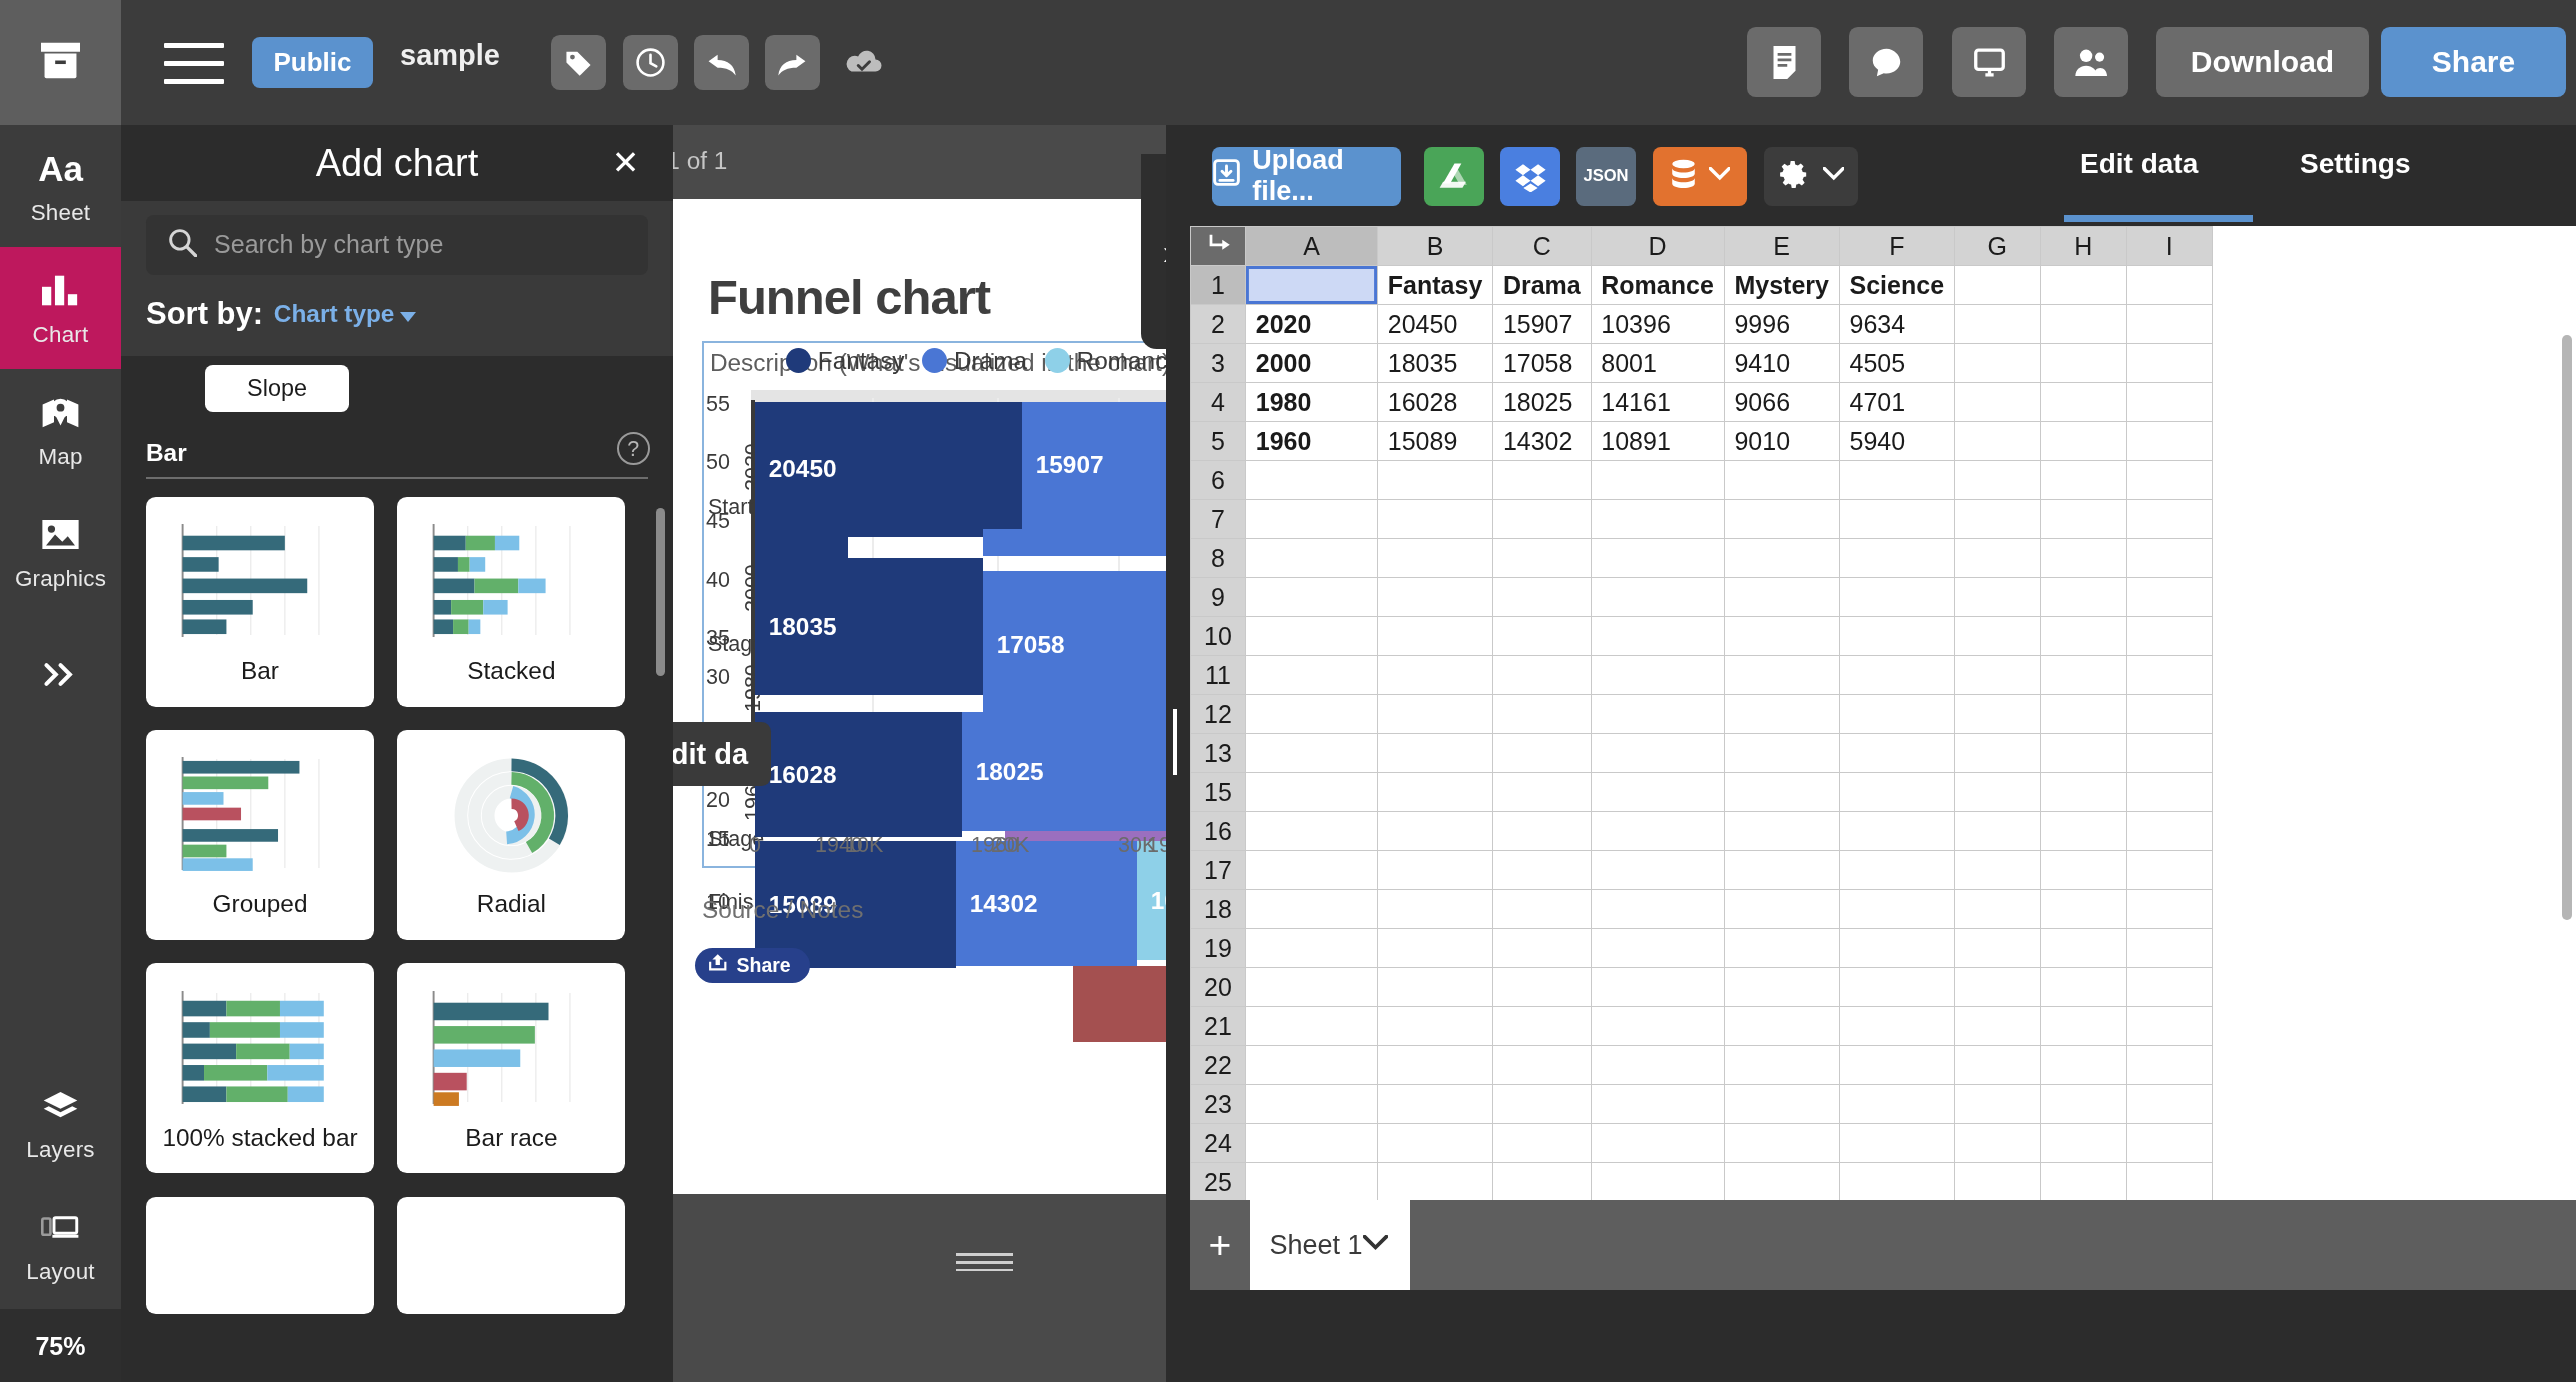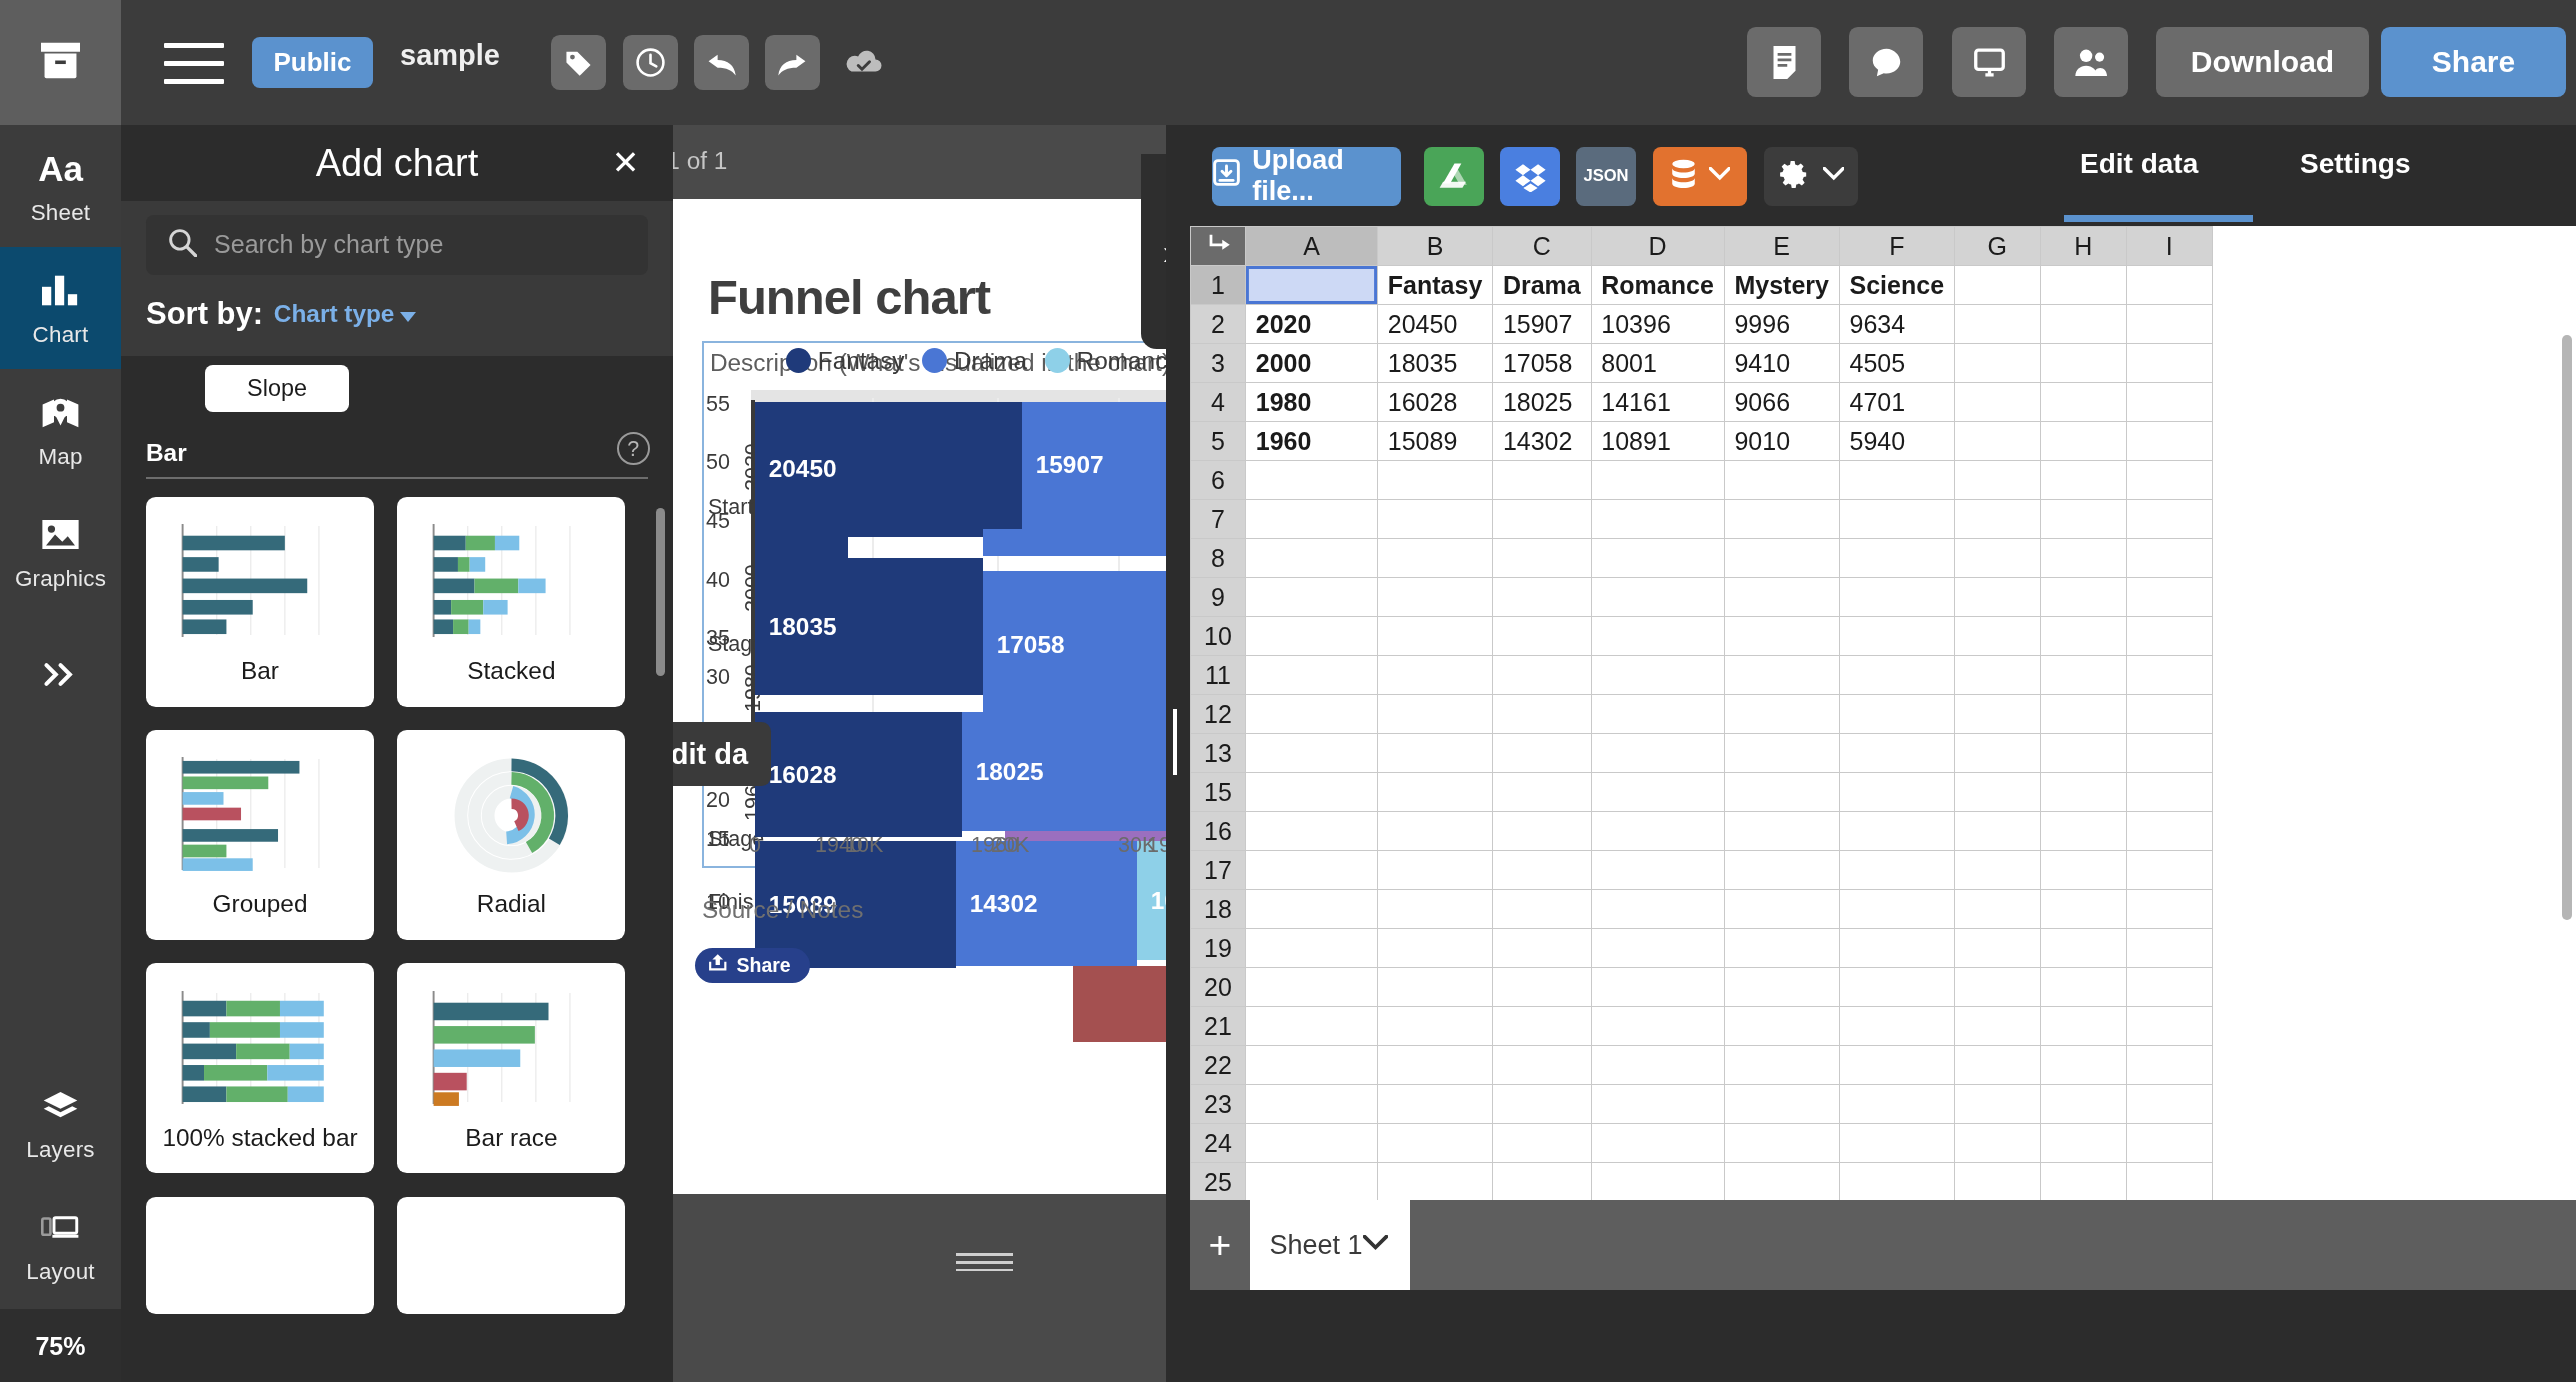--- a/index.html
+++ b/index.html
@@ -30,21 +30,21 @@
                display:flex; align-items:center; justify-content:center; cursor:pointer; }
   .rt-sq { position:absolute; top:27px; width:74px; height:70px; background:#6b6b6b;
            border-radius:8.8px; display:flex; align-items:center; justify-content:center; cursor:pointer; }
   .rt-btn { position:absolute; top:27px; height:70px; border-radius:8.8px; color:#fff;
             font-size:30px; font-weight:bold; display:flex; align-items:center; justify-content:center; cursor:pointer; }
 
   
   .rail { position:absolute; left:0; top:125px; width:121px; height:1258px; background:#3c3c3c; }
   .rail-item { width:121px; height:122px; display:flex; flex-direction:column;
                align-items:center; justify-content:center; cursor:pointer; color:#e8e8e8; }
-  .rail-item.active { background:#0c4a6e; }
+  .rail-item.active { background:#be185d; }
   .rail-label { font-size:22.4px; margin-top:8.8px; letter-spacing:0.2px; }
   .rail-ico { height:45px; display:flex; align-items:center; justify-content:center; }
   .rail-zoom { position:absolute; left:0; bottom:0; width:121px; height:74px;
                background:#2e2e2e; color:#fff; font-size:25px; font-weight:bold;
                display:flex; align-items:center; justify-content:center; cursor:pointer; }
   .rail-spacer { height:327px; }
 
   
   .panel { position:absolute; left:121px; top:125px; width:552px; height:1258px; background:#2c2c2c; }
   .panel-head { height:76px; position:relative; display:flex; align-items:center; justify-content:center; }

